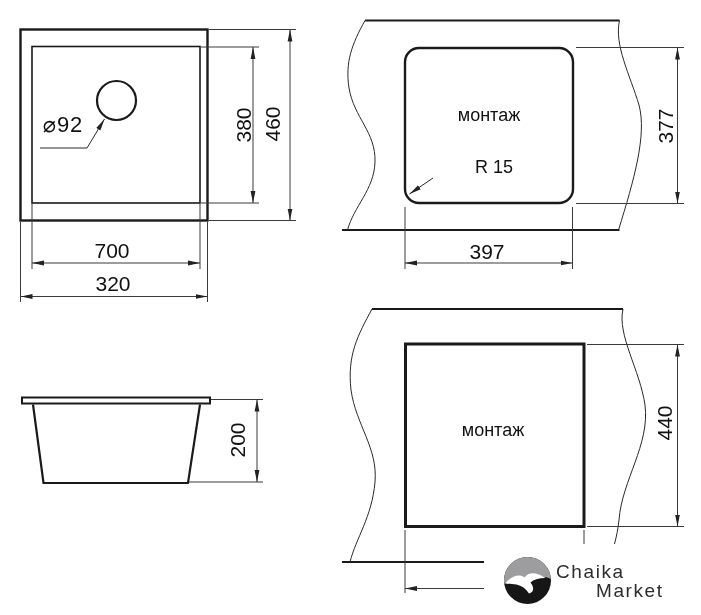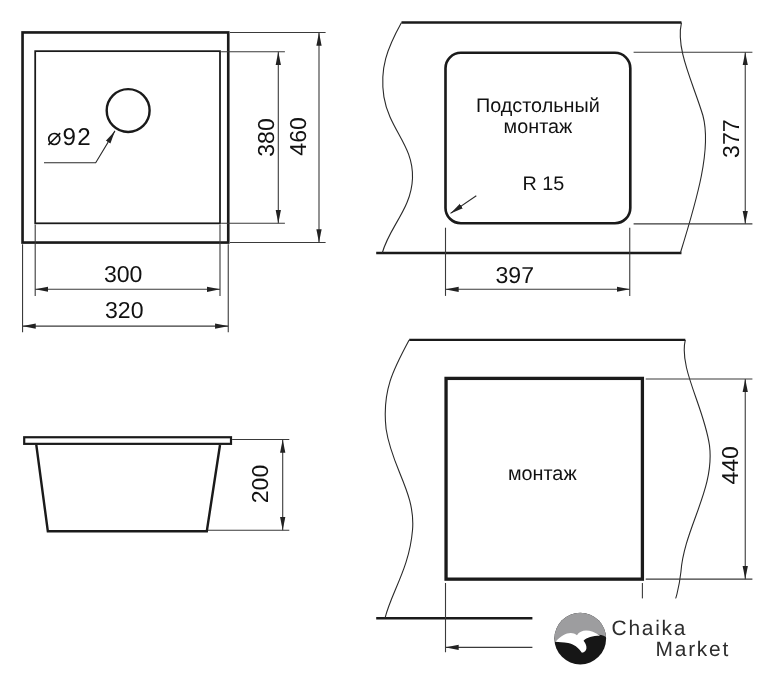--- a/index.html
+++ b/index.html
@@ -104,28 +104,27 @@
         <path fill="#ffffff" d="M505,583.5 C512,575.5 519.5,573.5 524.5,577.5 C528.5,571.5 537,572 545.5,578
                  C538.5,578 533.5,579.5 530.5,582.5 C534.5,587.5 534,592.5 529,593.5
                  C526,588.5 521.5,585.5 516.5,584.5 C512,583.8 508,584 505,583.5 Z"></path>
       </g>
     </g>
   </svg>
 
   <div class="lbl diam" style="left:63px;top:125px;">⌀92</div>
   <div class="lbl dim dim-rot" style="left:243px;top:125px;">380</div>
   <div class="lbl dim dim-rot" style="left:272px;top:124px;">460</div>
-  <div class="lbl dim" style="left:112px;top:250px;">300</div>
+  <div class="lbl dim" style="left:112px;top:250px;">700</div>
   <div class="lbl dim" style="left:113px;top:283px;">320</div>
 
-  <div class="lbl cyr" style="left:489px;top:96px;">Подстольный</div>
   <div class="lbl cyr" style="left:489px;top:115px;">монтаж</div>
   <div class="lbl radius" style="left:450px;top:167px;margin-left:44px;">R 15</div>
   <div class="lbl dim dim-rot" style="left:665px;top:126px;">377</div>
-  <div class="lbl dim" style="left:468px;top:251px;">397</div>
+  <div class="lbl dim" style="left:487px;top:251px;">397</div>
 
   <div class="lbl dim dim-rot" style="left:237px;top:440px;">200</div>
 
   <div class="lbl cyr" style="left:493px;top:430px;">монтаж</div>
   <div class="lbl dim dim-rot" style="left:664px;top:423px;">440</div>
 
   <div class="logo-text" style="left:556px;top:572px;">Chaika</div>
   <div class="logo-text" style="left:556px;top:591px;margin-left:40px;">Market</div>
 
 </div>

